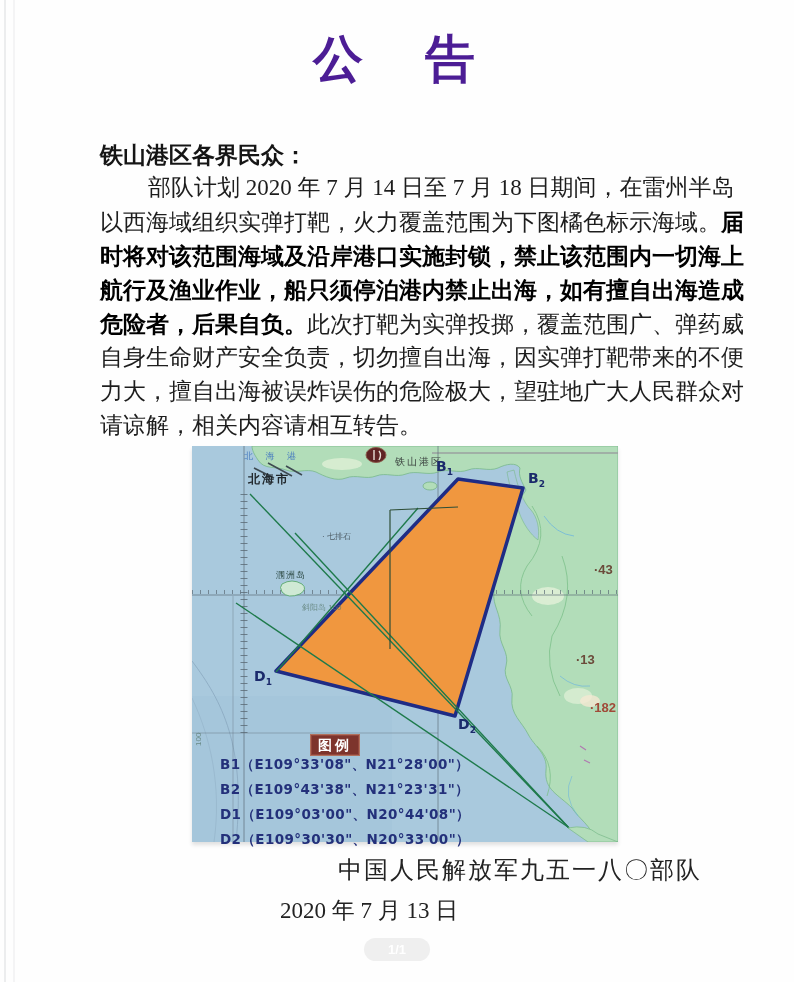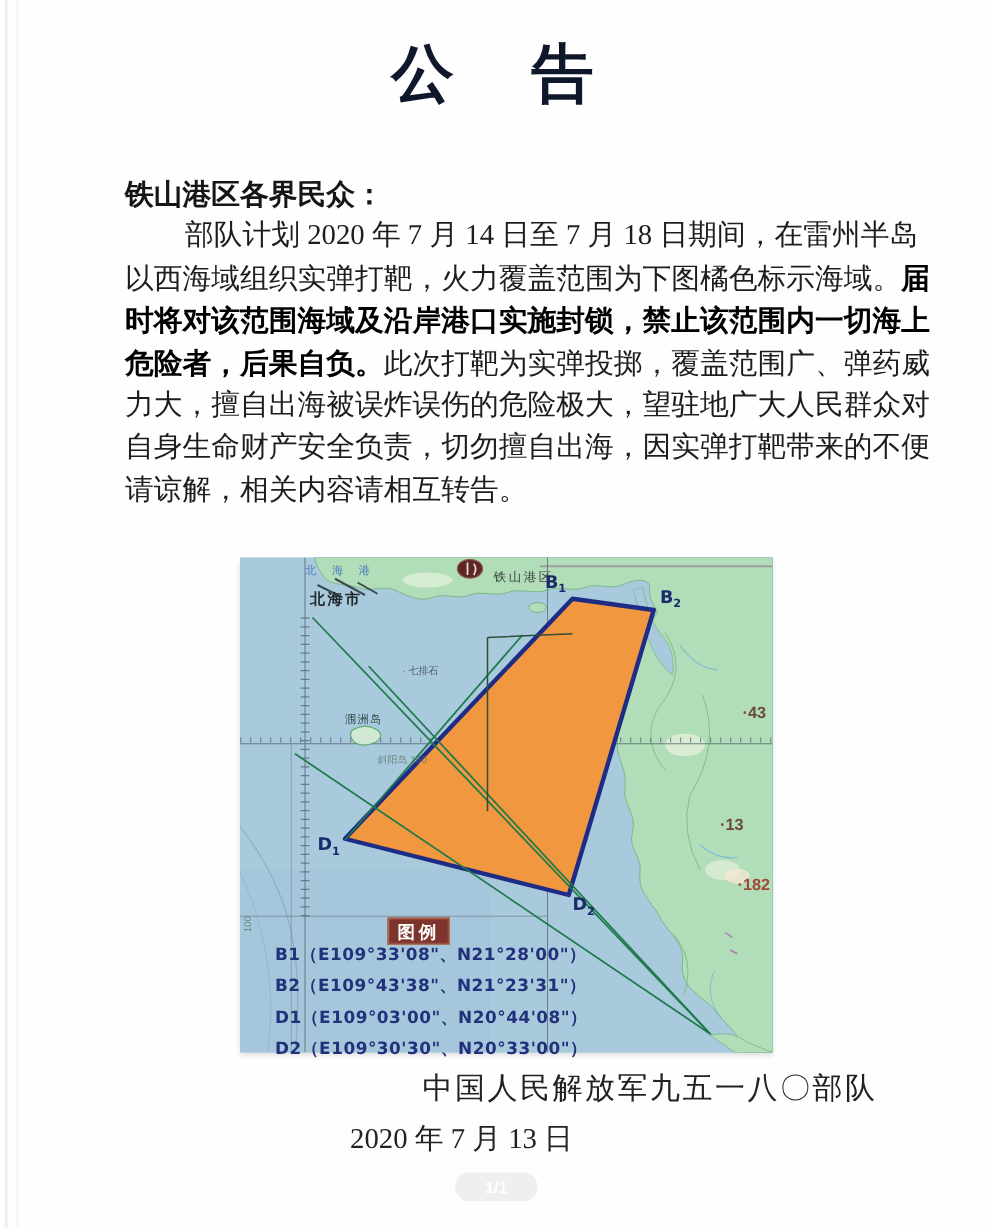--- a/index.html
+++ b/index.html
@@ -3,21 +3,21 @@
 <meta charset="utf-8">
 <style>
   html,body{margin:0;padding:0;}
   body{width:794px;height:982px;background:#fefefe;position:relative;overflow:hidden;
        font-family:"Liberation Serif",serif;color:#1d1d1d;}
   .scanline{position:absolute;top:0;bottom:0;width:2px;background:#9aa0a6;}
   #scan1{left:4px;opacity:.18;}
   #scan2{left:13px;opacity:.10;}
 
   .doc-title{position:absolute;left:0;top:26px;width:794px;text-align:center;
-     font-size:50px;font-weight:bold;color:#0f172a;letter-spacing:6px;}
+     font-size:50px;font-weight:bold;color:#4c1d95;letter-spacing:6px;}
   .salutation{position:absolute;left:100px;top:140px;font-size:23px;font-weight:bold;color:#151515;}
   .paragraph{position:absolute;left:100px;top:171px;width:598px;font-size:23px;}
   .para-line{height:34px;line-height:34px;text-align:justify;text-align-last:justify;white-space:nowrap;}
   .para-line.last{text-align-last:left;}
   .run-normal{font-family:"Liberation Serif",serif;color:#1d1d1d;}
   .run-bold{font-family:"Liberation Sans",sans-serif;font-weight:bold;color:#000;}
 
   .map{position:absolute;left:192px;top:446px;width:426px;height:396px;
        box-shadow:0 3px 4px rgba(0,0,0,.12);background:#a9c9dd;}
   .map svg{position:absolute;left:0;top:0;}
@@ -57,23 +57,24 @@
 <div class="scanline" id="scan2"></div>
 
 <div class="doc-title">公　告</div>
 
 <div class="salutation">铁山港区各界民众：</div>
 
 <div class="paragraph">
     <div class="para-line" style="text-indent: 48px;"><span class="run-normal">部队计划 2020 年 7 月 14 日至 7 月 18 日期间，在雷州半岛</span></div>
     <div class="para-line"><span class="run-normal">以西海域组织实弹打靶，火力覆盖范围为下图橘色标示海域。</span><span class="run-bold">届</span></div>
     <div class="para-line"><span class="run-bold">时将对该范围海域及沿岸港口实施封锁，禁止该范围内一切海上</span></div>
+    <div class="para-line"><span class="run-bold">航行及渔业作业，船只须停泊港内禁止出海，如有擅自出海造成</span></div>
     <div class="para-line"><span class="run-bold">危险者，后果自负。</span><span class="run-normal">此次打靶为实弹投掷，覆盖范围广、弹药威</span></div>
+    <div class="para-line"><span class="run-normal">自身生命财产安全负责，切勿擅自出海，因实弹打靶带来的不便</span></div>
     <div class="para-line"><span class="run-normal">力大，擅自出海被误炸误伤的危险极大，望驻地广大人民群众对</span></div>
-    <div class="para-line"><span class="run-normal">自身生命财产安全负责，切勿擅自出海，因实弹打靶带来的不便</span></div>
     <div class="para-line last"><span class="run-normal">请谅解，相关内容请相互转告。</span></div>
   </div>
 
 <div class="map">
   <svg width="426" height="396" viewBox="0 0 426 396">
 
     <rect x="0" y="0" width="426" height="396" fill="#a9c9dd"></rect>
     <rect x="0" y="250" width="200" height="146" fill="#9fc0d6" opacity="0.35"></rect>
 
     <path d="M0,215 C30,255 54,300 44,396" fill="none" stroke="#8aa8bf" stroke-width="1" opacity="0.8"></path>

